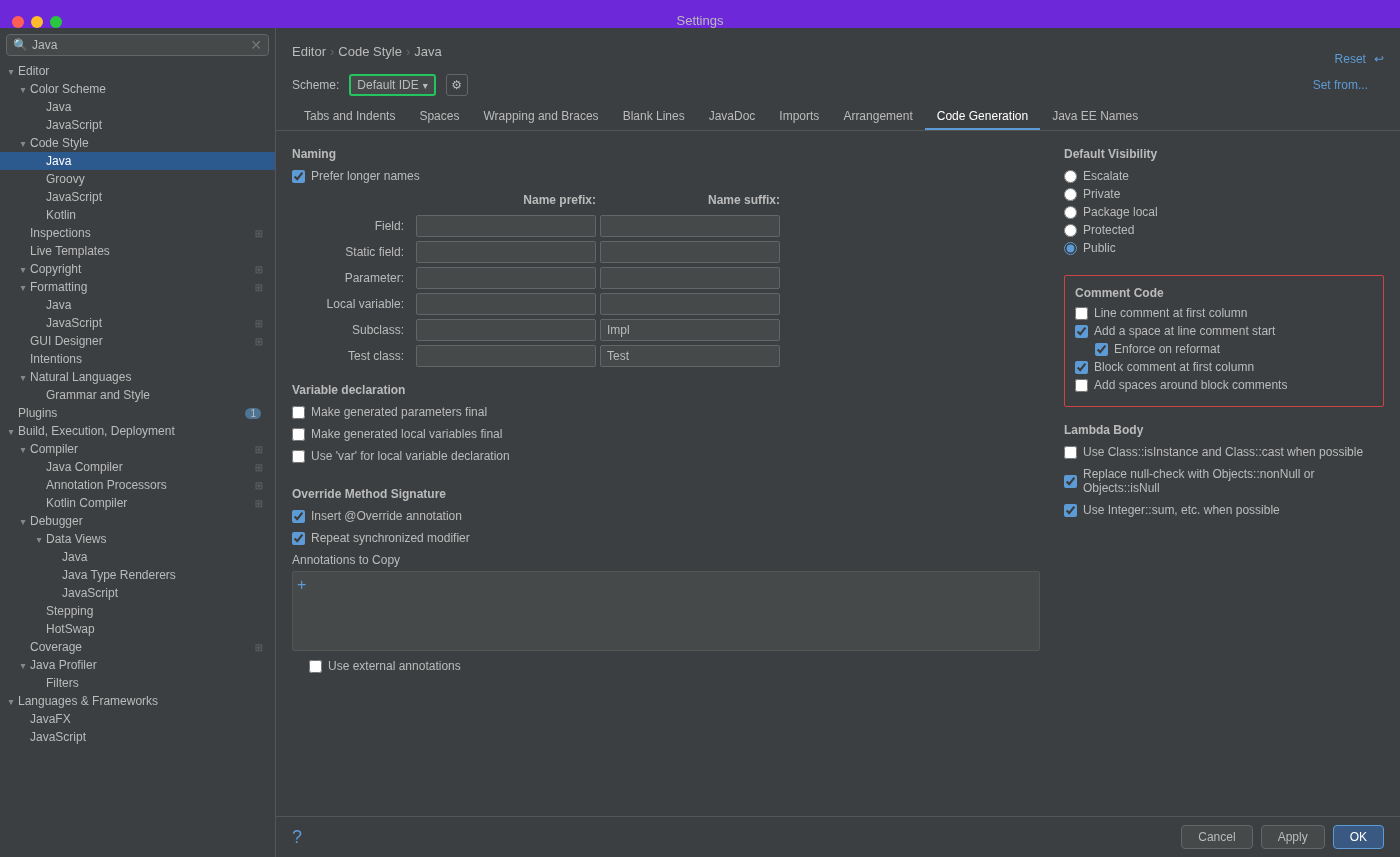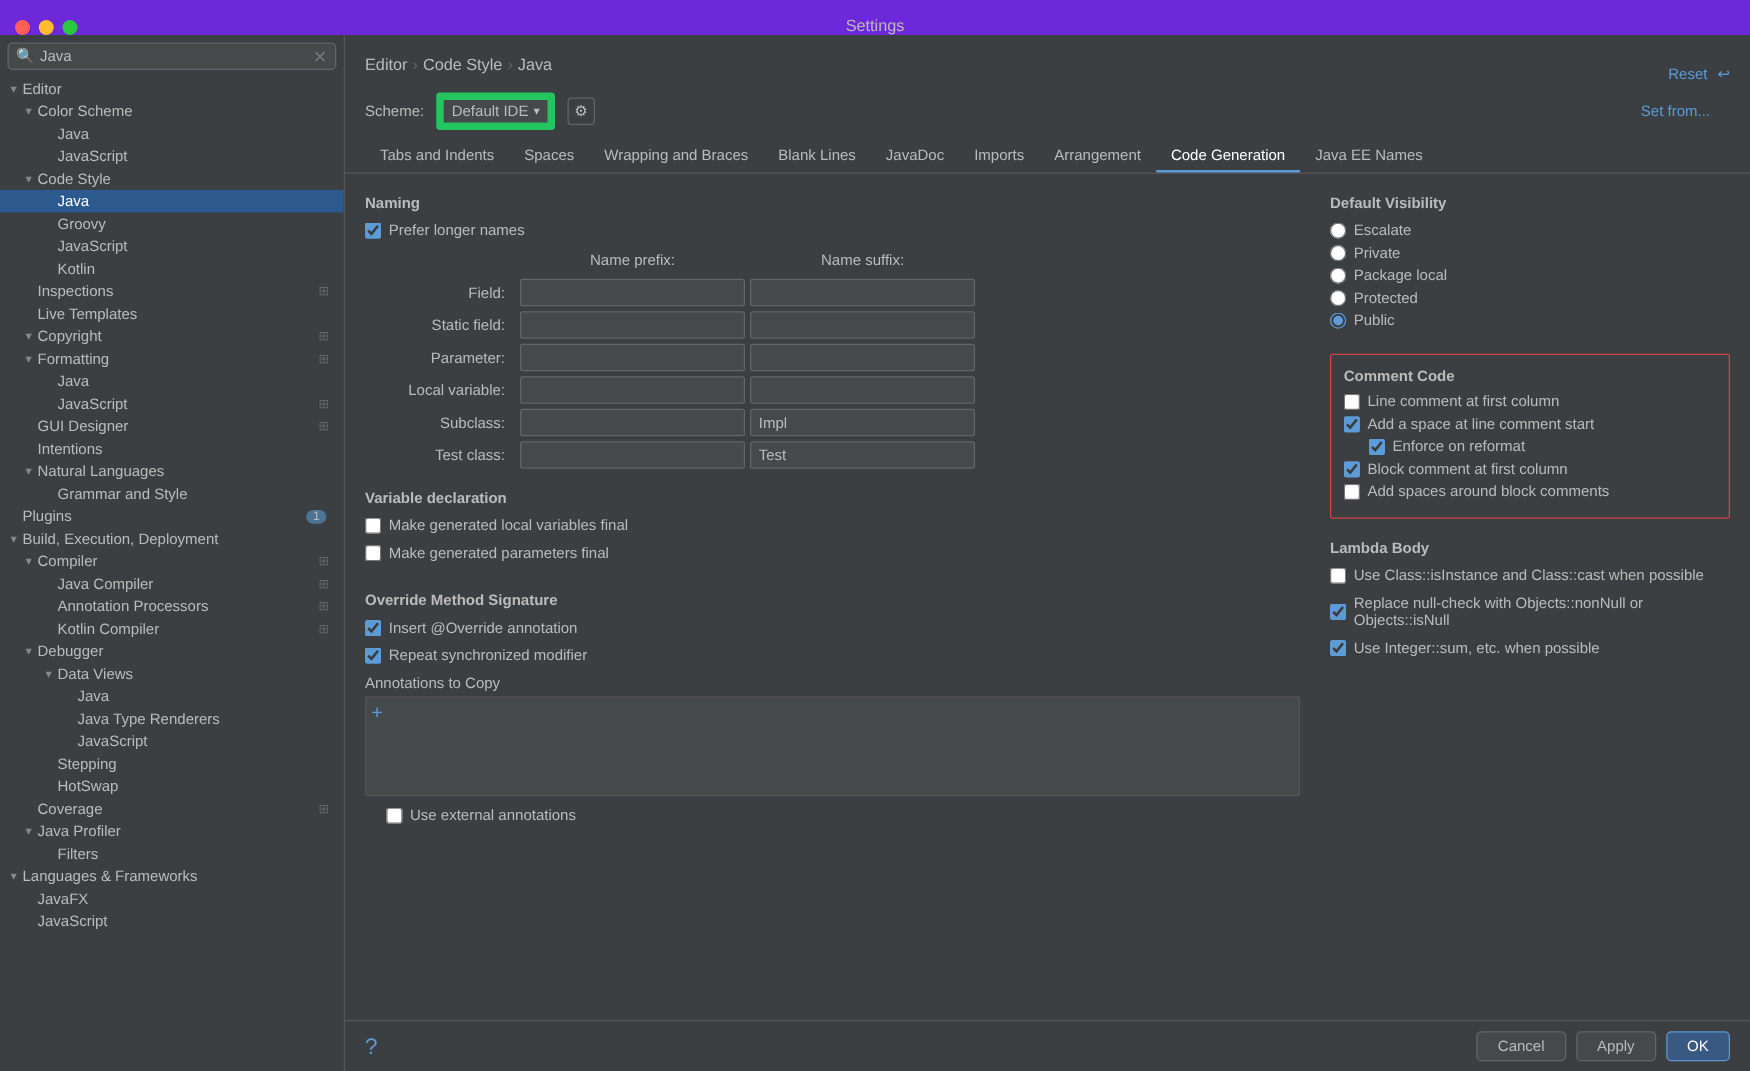--- a/index.html
+++ b/index.html
@@ -158,21 +158,21 @@
     .scheme-row {
       display: flex;
       align-items: center;
       padding: 8px 16px;
       gap: 10px;
       flex-shrink: 0;
     }
     .scheme-label { color: #bbb; font-size: 12px; }
     .scheme-select {
       background: #45494a;
-      border: 6px solid #22c55e;
+      border: 2px solid #22c55e;
       border-radius: 3px;
       color: #bbb;
       font-size: 12px;
       padding: 2px 6px;
       display: flex;
       align-items: center;
       gap: 4px;
       cursor: pointer;
     }
     .gear-btn {
@@ -246,22 +246,23 @@
     }
     .naming-grid {
       display: grid;
       grid-template-columns: 120px 180px 180px;
       gap: 4px;
       align-items: center;
     }
     .naming-grid .col-header {
       color: #bbb;
       font-size: 12px;
-      text-align: center;
+      text-align: right;
       padding: 2px 0 4px;
+      font-weight: bold;
     }
     .naming-grid .row-label {
       color: #bbb;
       font-size: 12px;
       text-align: right;
       padding-right: 8px;
     }
     .naming-grid input[type=text] {
       background: #45494a;
       border: 1px solid #636569;
@@ -663,26 +664,30 @@
 
             <div class="row-label">Test class:</div>
             <input type="text" value="" style="">
             <input type="text" value="Test" class="suffix-val" style="">
           </div>
         </div>
 
         <div class="var-section">
           <div class="section-title">Variable declaration</div>
           <div class="checkbox-row">
+            <input type="checkbox" id="makeParamsFinal" style="">
+            <label for="makeParamsFinal">Make generated parameters final</label>
+          </div>
+          <div class="checkbox-row">
             <input type="checkbox" id="makeLocalFinal" style="">
             <label for="makeLocalFinal">Make generated local variables final</label>
           </div>
           <div class="checkbox-row">
-            <input type="checkbox" id="makeParamsFinal" style="">
-            <label for="makeParamsFinal">Make generated parameters final</label>
+            <input type="checkbox" id="useVar" style="">
+            <label for="useVar">Use 'var' for local variable declaration</label>
           </div>
         </div>
 
         <div class="override-section">
           <div class="section-title">Override Method Signature</div>
           <div class="checkbox-row">
             <input type="checkbox" checked="" id="insertOverride" style="">
             <label for="insertOverride">Insert @Override annotation</label>
           </div>
           <div class="checkbox-row">

